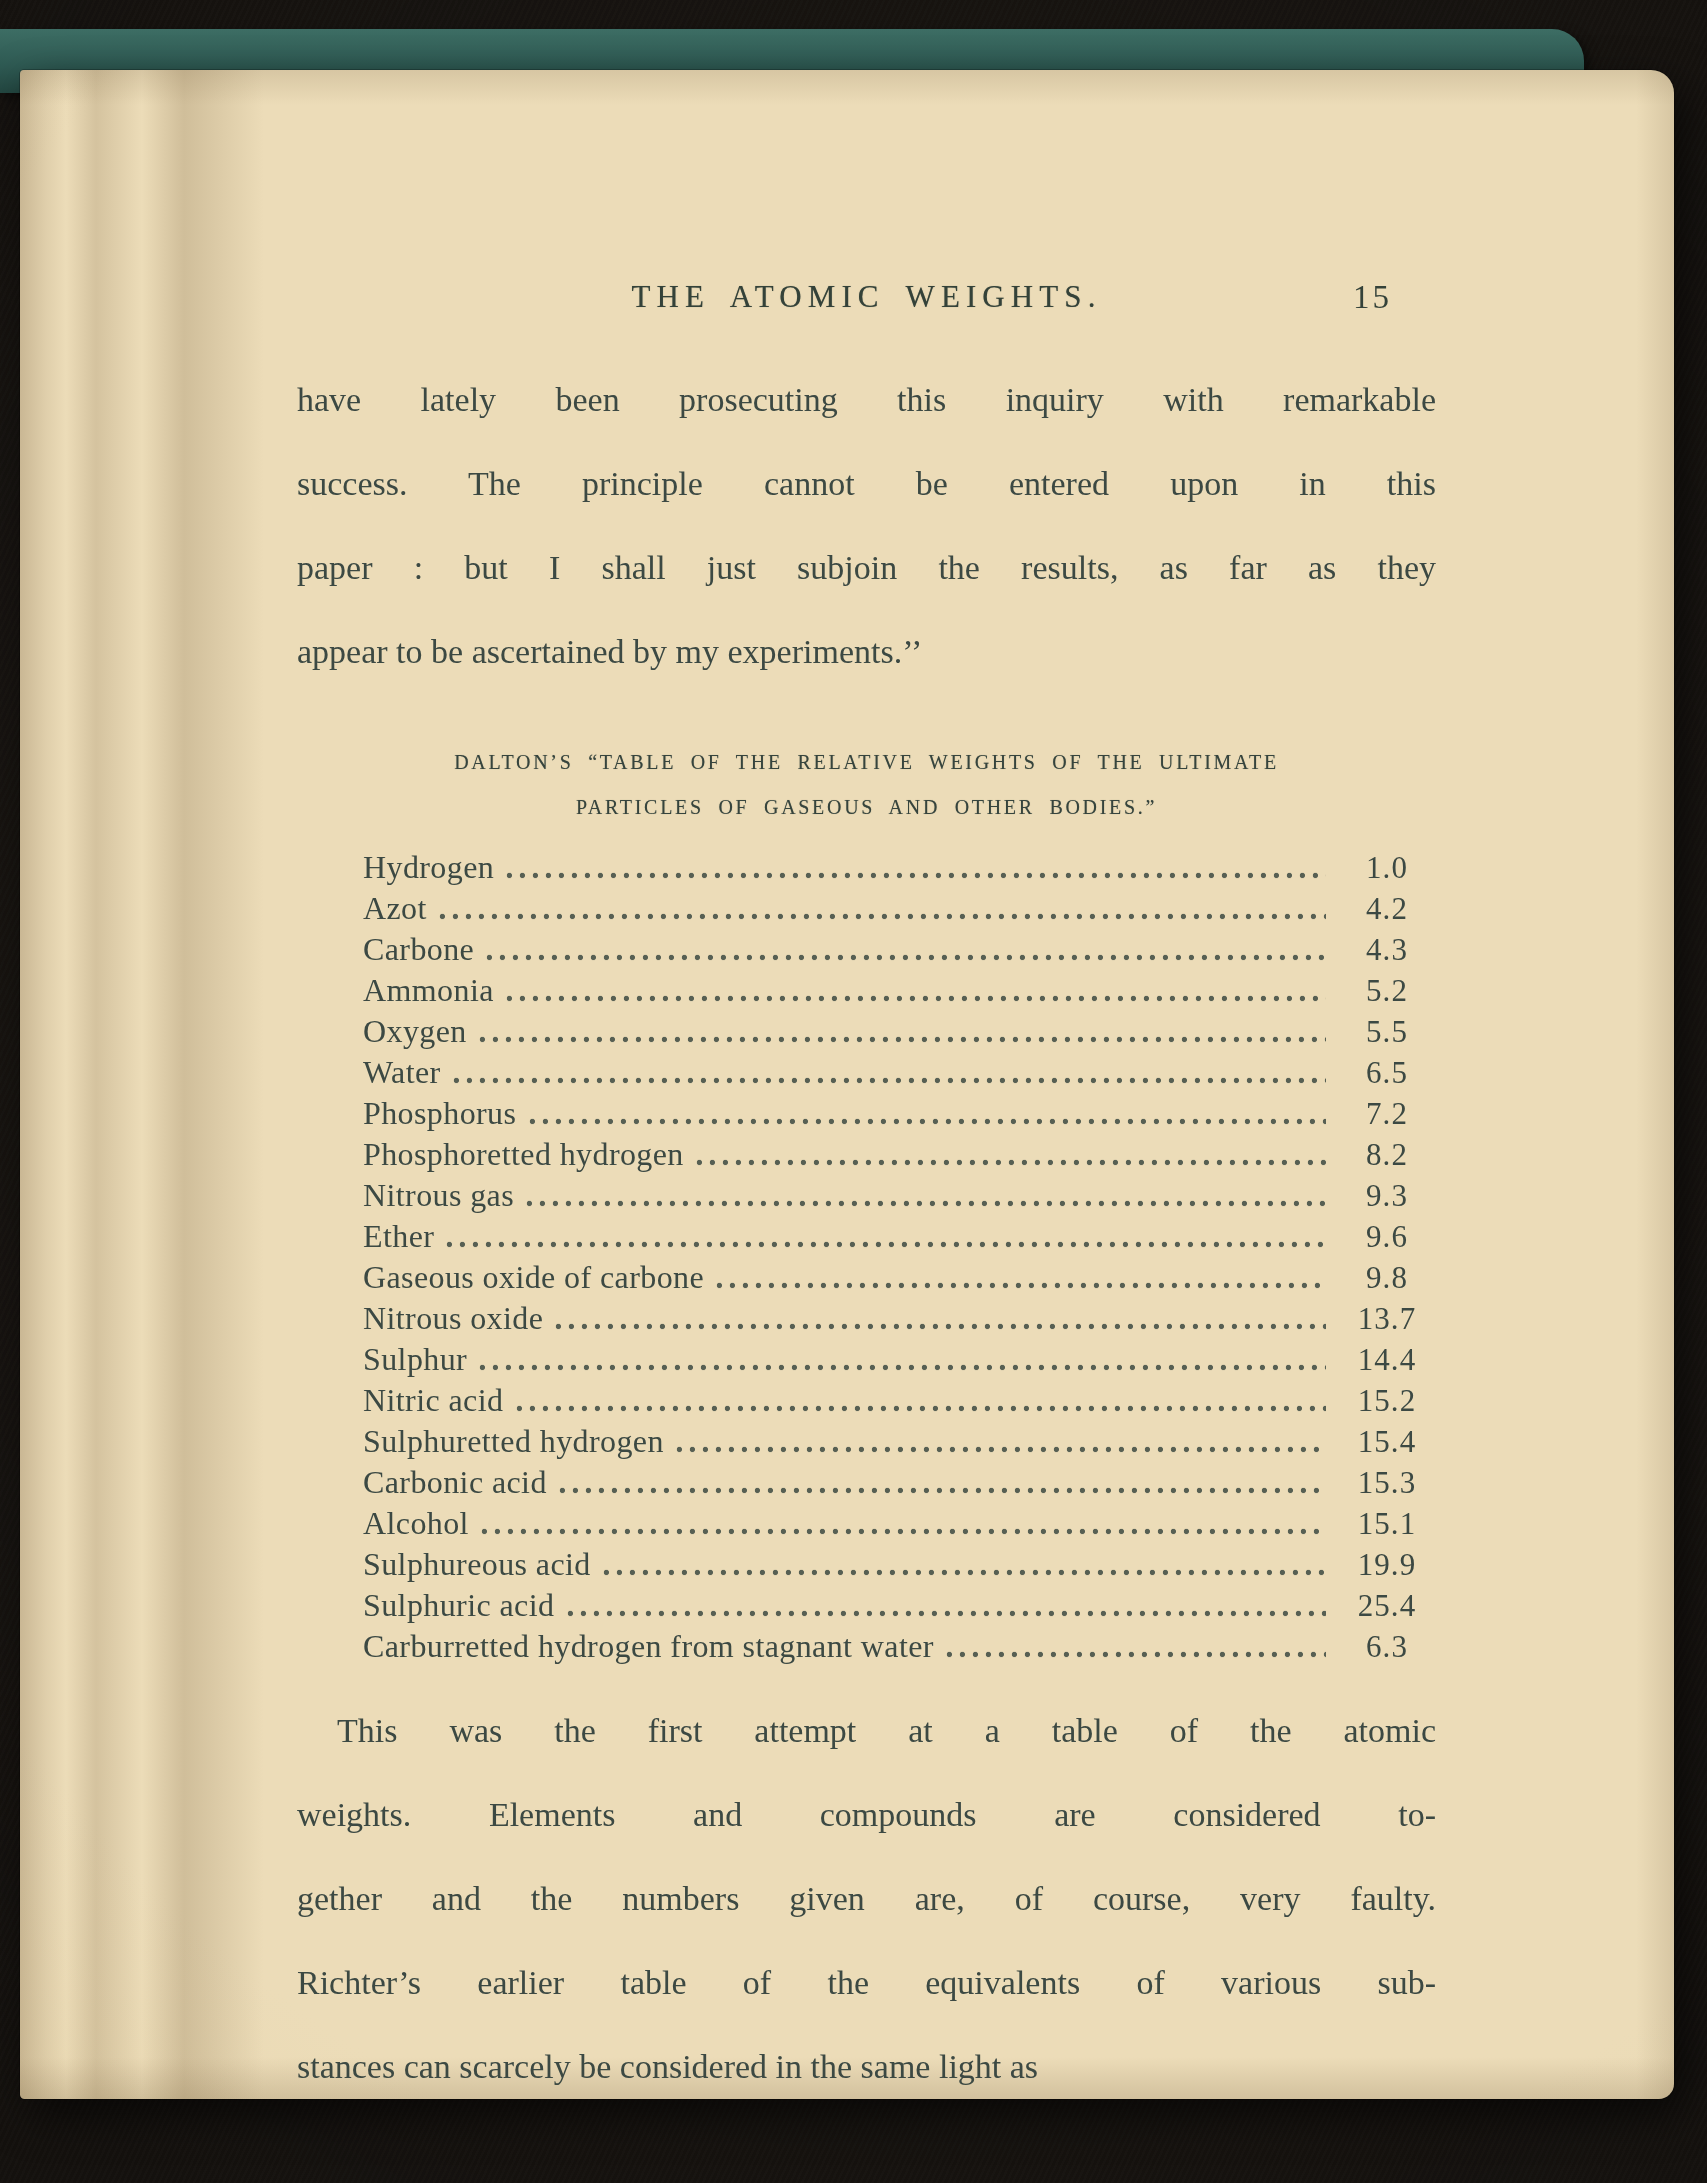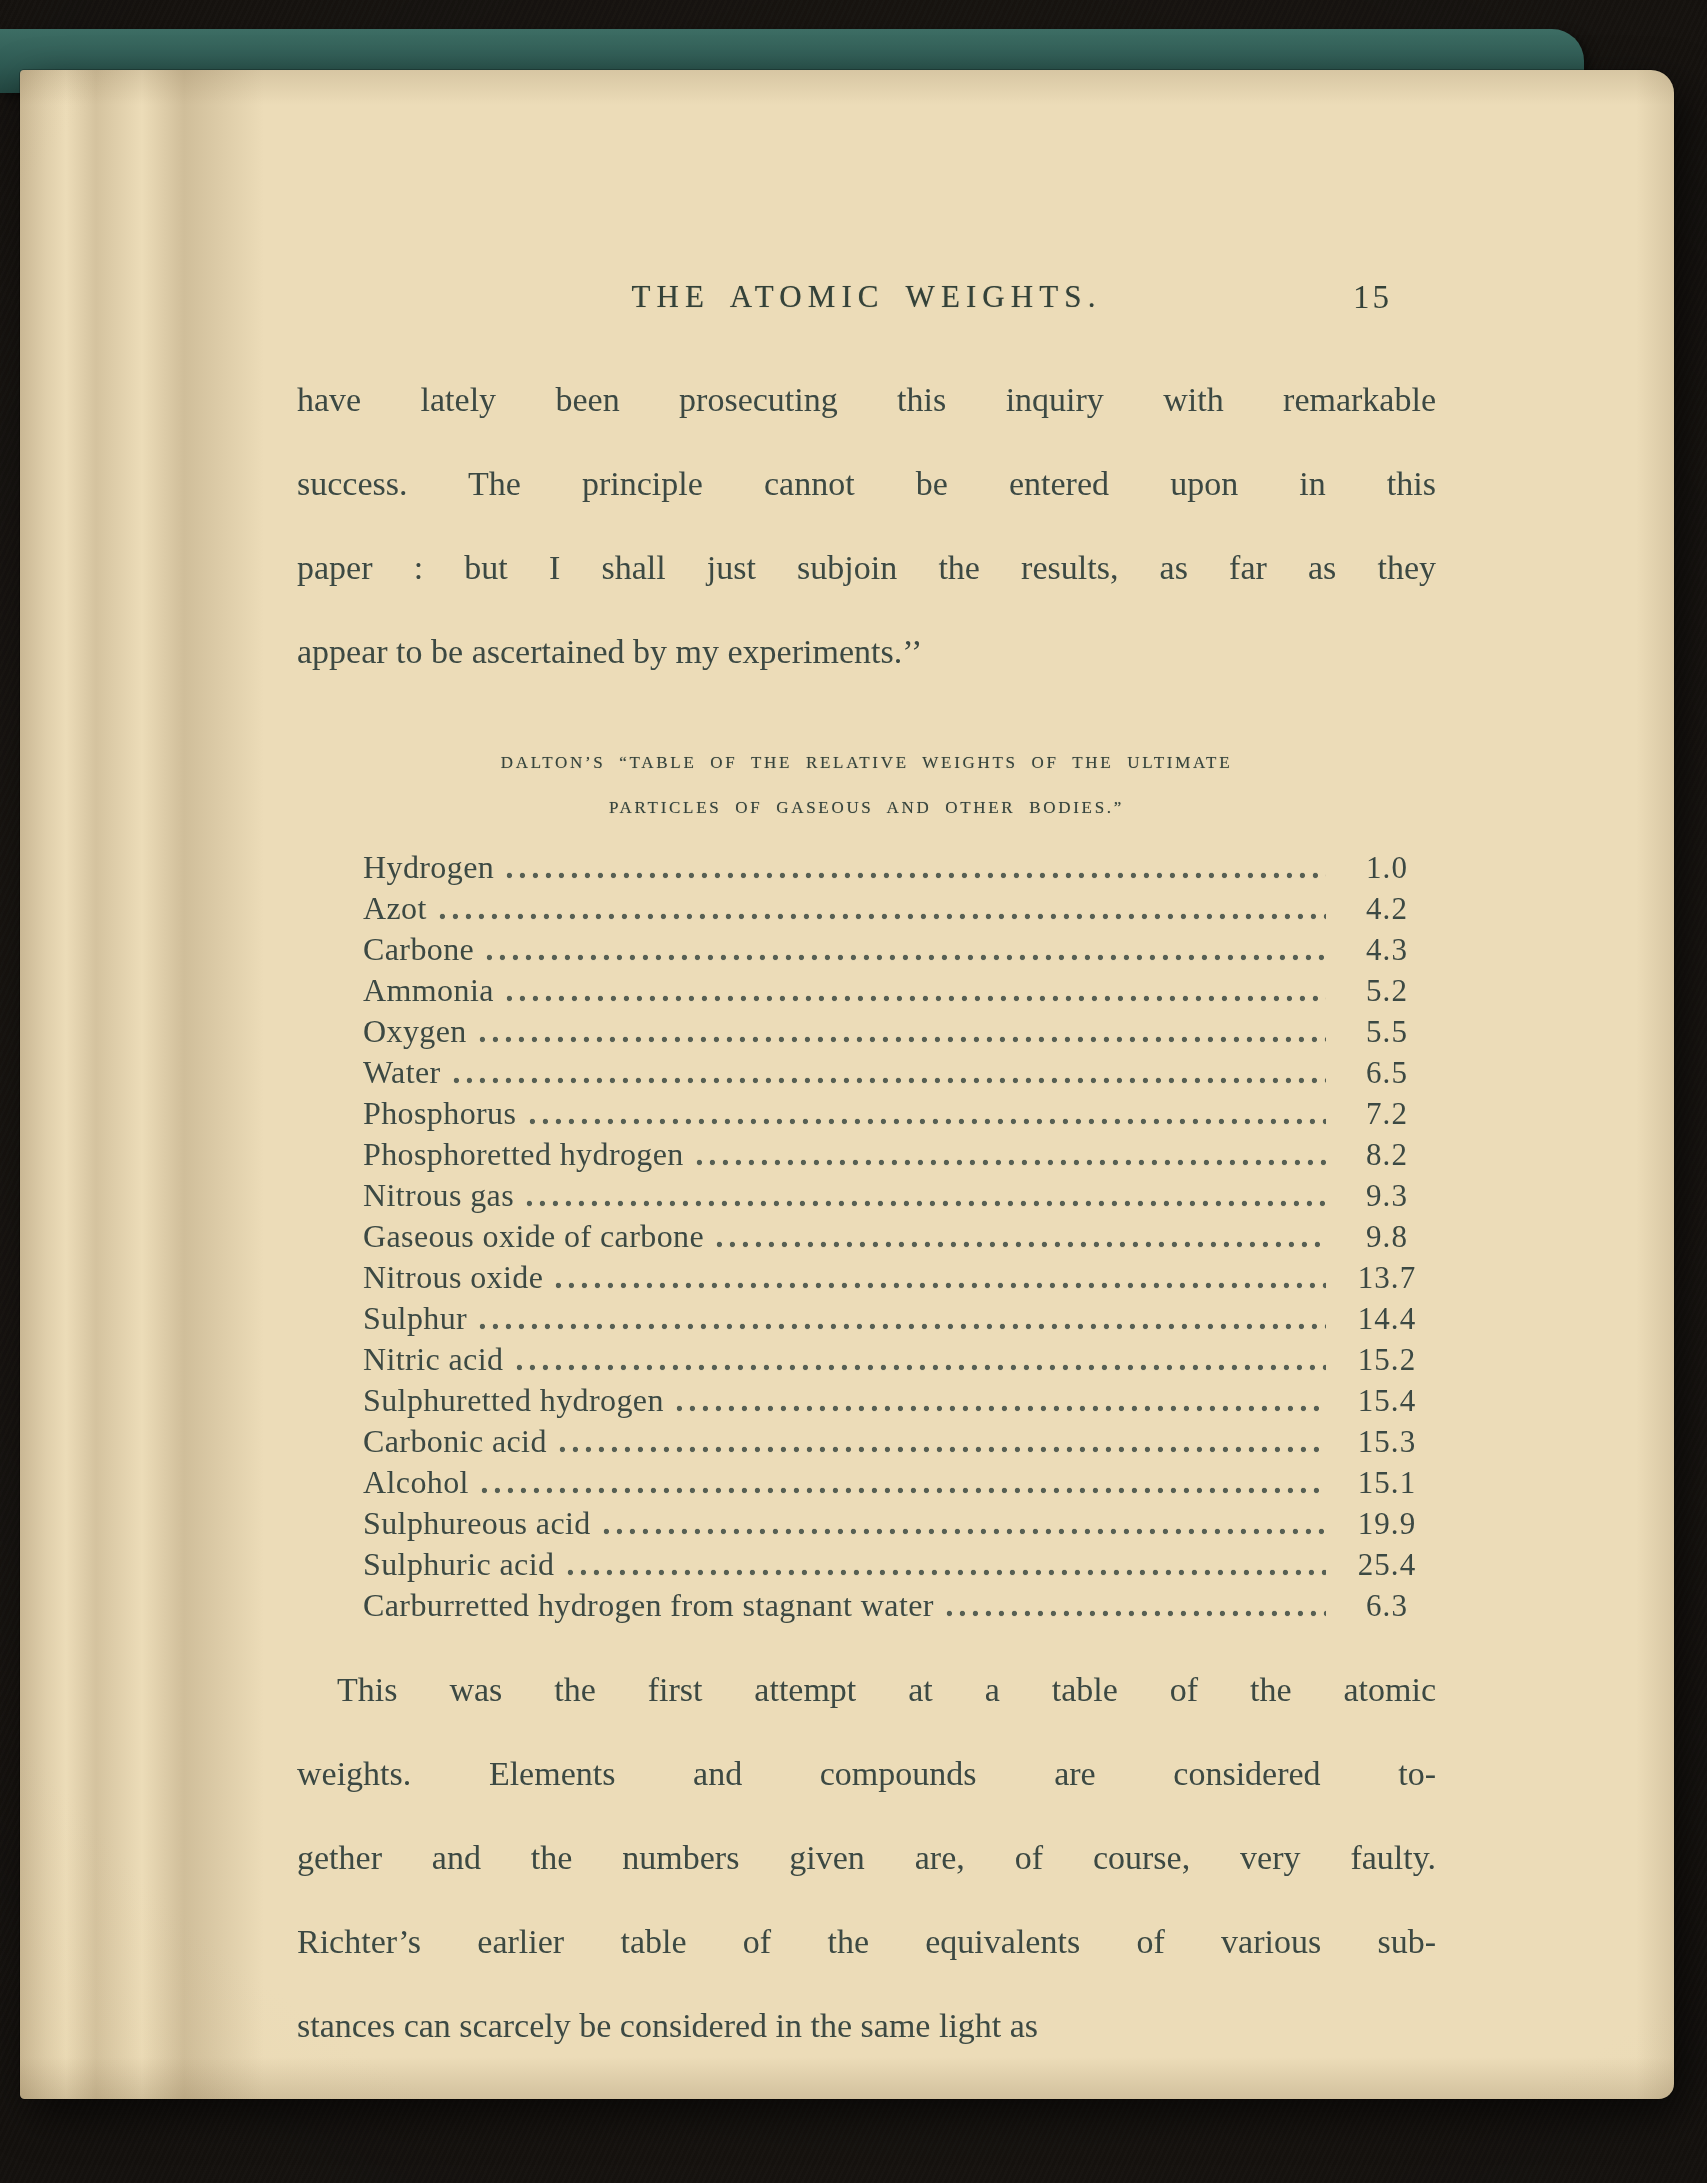--- a/index.html
+++ b/index.html
@@ -45,21 +45,21 @@
     font-size:33px;letter-spacing:3px;color:#344239;
   }
   .para{font-size:34px;line-height:48px;}
   .para1{margin-top:59px;}
   .para2{margin-top:40px;line-height:48px;}
   .tline{text-align:justify;margin-top:36px;}
   .tline.just{text-align-last:justify;}
   .tline.indent{text-indent:40px;}
   .caption{margin-top:64px;text-align:center;}
   .cap-line{
-    font-size:17px;line-height:45px;letter-spacing:2.7px;word-spacing:6.9px;
+    font-size:20px;line-height:45px;letter-spacing:2.7px;word-spacing:6.9px;
     color:#36443d;text-shadow:0 0 0.8px rgba(52,66,57,.45);
   }
   .wtable{margin-top:17px;}
   .trow{display:flex;align-items:center;height:41px;padding-left:66px;font-size:32px;}
   .tname{white-space:nowrap;letter-spacing:0.4px;}
   .leader{
     flex:1;height:6.9px;margin:15.2px 12.2px 0 12.2px;
     background-image:radial-gradient(circle at 3.4px 3.4px, rgba(54,68,61,.82) 2.3px, rgba(54,68,61,0) 3px);
     background-size:13px 6.9px;background-repeat:repeat-x;background-position:0 0;
   }
@@ -130,20 +130,25 @@
           <span class="tname">Phosphoretted hydrogen</span>
           <span class="leader"></span>
           <span class="tval">8.2</span>
         </div>
         <div class="trow">
           <span class="tname">Nitrous gas</span>
           <span class="leader"></span>
           <span class="tval">9.3</span>
         </div>
         <div class="trow">
+          <span class="tname">Ether</span>
+          <span class="leader"></span>
+          <span class="tval">9.6</span>
+        </div>
+        <div class="trow">
           <span class="tname">Gaseous oxide of carbone</span>
           <span class="leader"></span>
           <span class="tval">9.8</span>
         </div>
         <div class="trow">
           <span class="tname">Nitrous oxide</span>
           <span class="leader"></span>
           <span class="tval">13.7</span>
         </div>
         <div class="trow">

